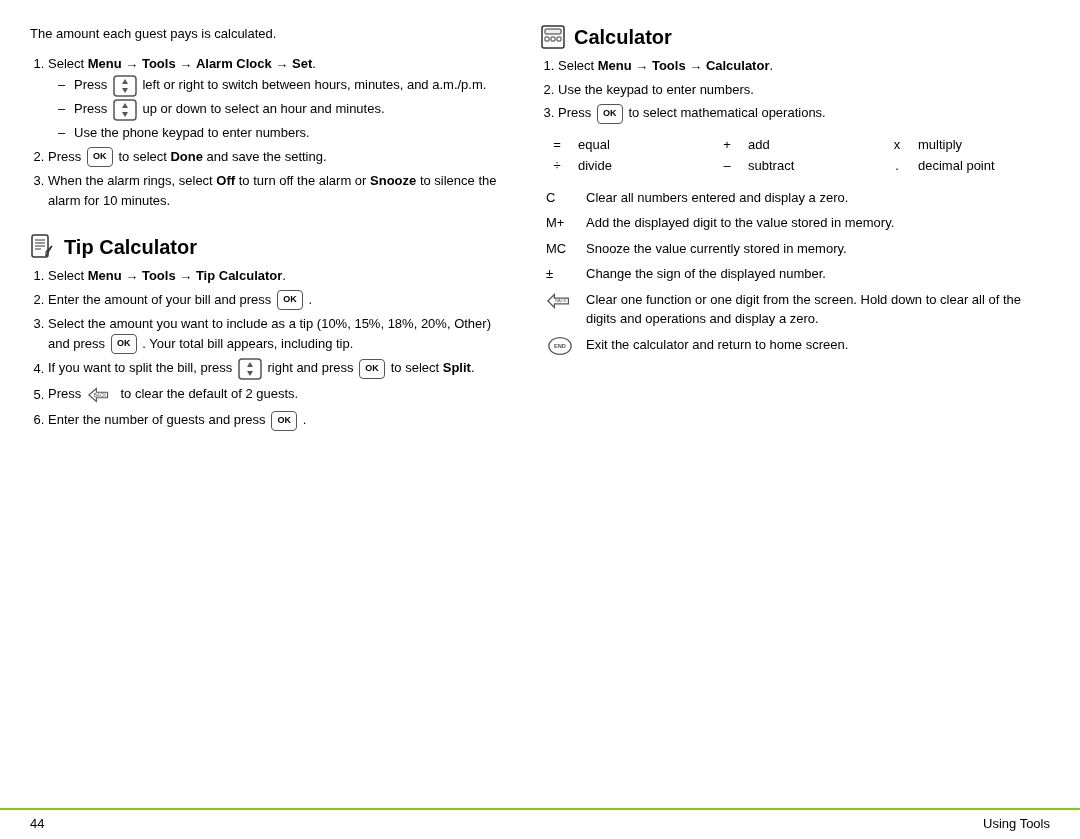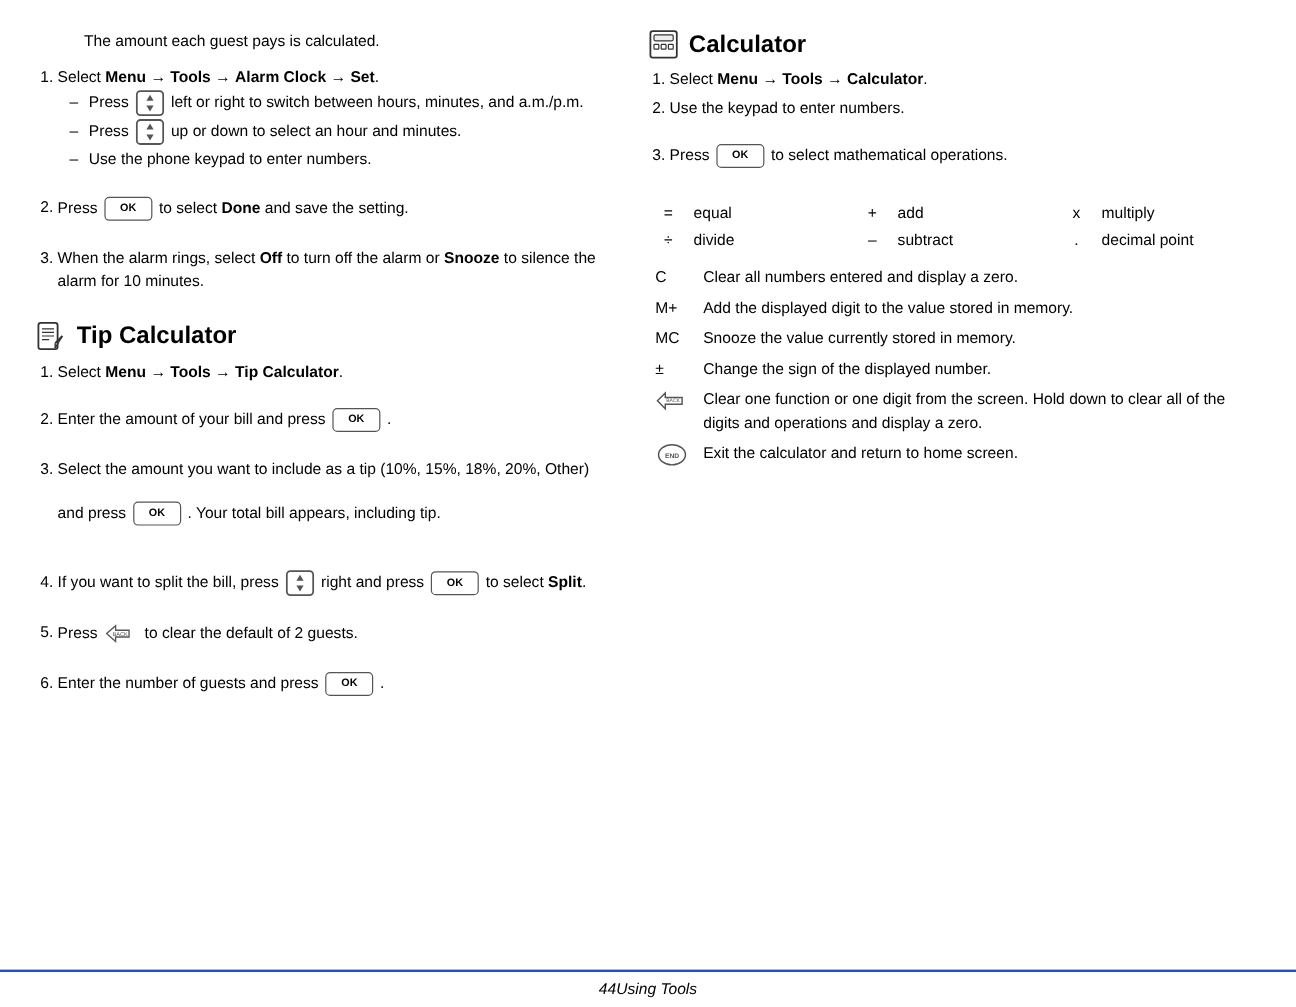--- a/index.html
+++ b/index.html
@@ -26,26 +26,25 @@
     }
     .left-column {
       flex: 1;
       max-width: 480px;
     }
     .right-column {
       flex: 1;
     }
     .footer {
       display: flex;
-      justify-content: center;
+      justify-content: space-between;
       align-items: center;
       padding: 6px 30px 8px 30px;
-      border-top: 2px solid #1d4ed8;
+      border-top: 2px solid #84cc16;
       margin-top: auto;
-      font-style: italic;
     }
     .section-header {
       display: flex;
       align-items: center;
       gap: 8px;
       margin-bottom: 6px;
       margin-top: 20px;
     }
     .section-title {
       font-size: 20px;
@@ -55,21 +54,20 @@
       width: 26px;
       height: 26px;
       display: inline-flex;
       align-items: center;
       justify-content: center;
     }
     .intro-text {
       font-size: 13px;
       margin-bottom: 10px;
       line-height: 1.5;
-      margin-left: 40px;
     }
     ol {
       padding-left: 18px;
       margin-bottom: 10px;
     }
     ol li {
       font-size: 13px;
       line-height: 1.5;
       margin-bottom: 4px;
     }
@@ -93,31 +91,31 @@
     .bold { font-weight: bold; }
     .inline-icon {
       display: inline-flex;
       align-items: center;
       justify-content: center;
       vertical-align: middle;
       margin: 0 2px;
     }
     
     .ok-icon {
-      width: 40px;
+      width: 26px;
       height: 20px;
       border: 1.5px solid #555;
       border-radius: 4px;
       display: inline-flex;
       align-items: center;
       justify-content: center;
       font-size: 9px;
       font-weight: bold;
       vertical-align: middle;
-      margin: 17px 2px;
+      margin: 0 2px;
       background: #fff;
     }
     
     .nav-icon {
       width: 24px;
       height: 22px;
       display: inline-flex;
       align-items: center;
       justify-content: center;
       vertical-align: middle;

